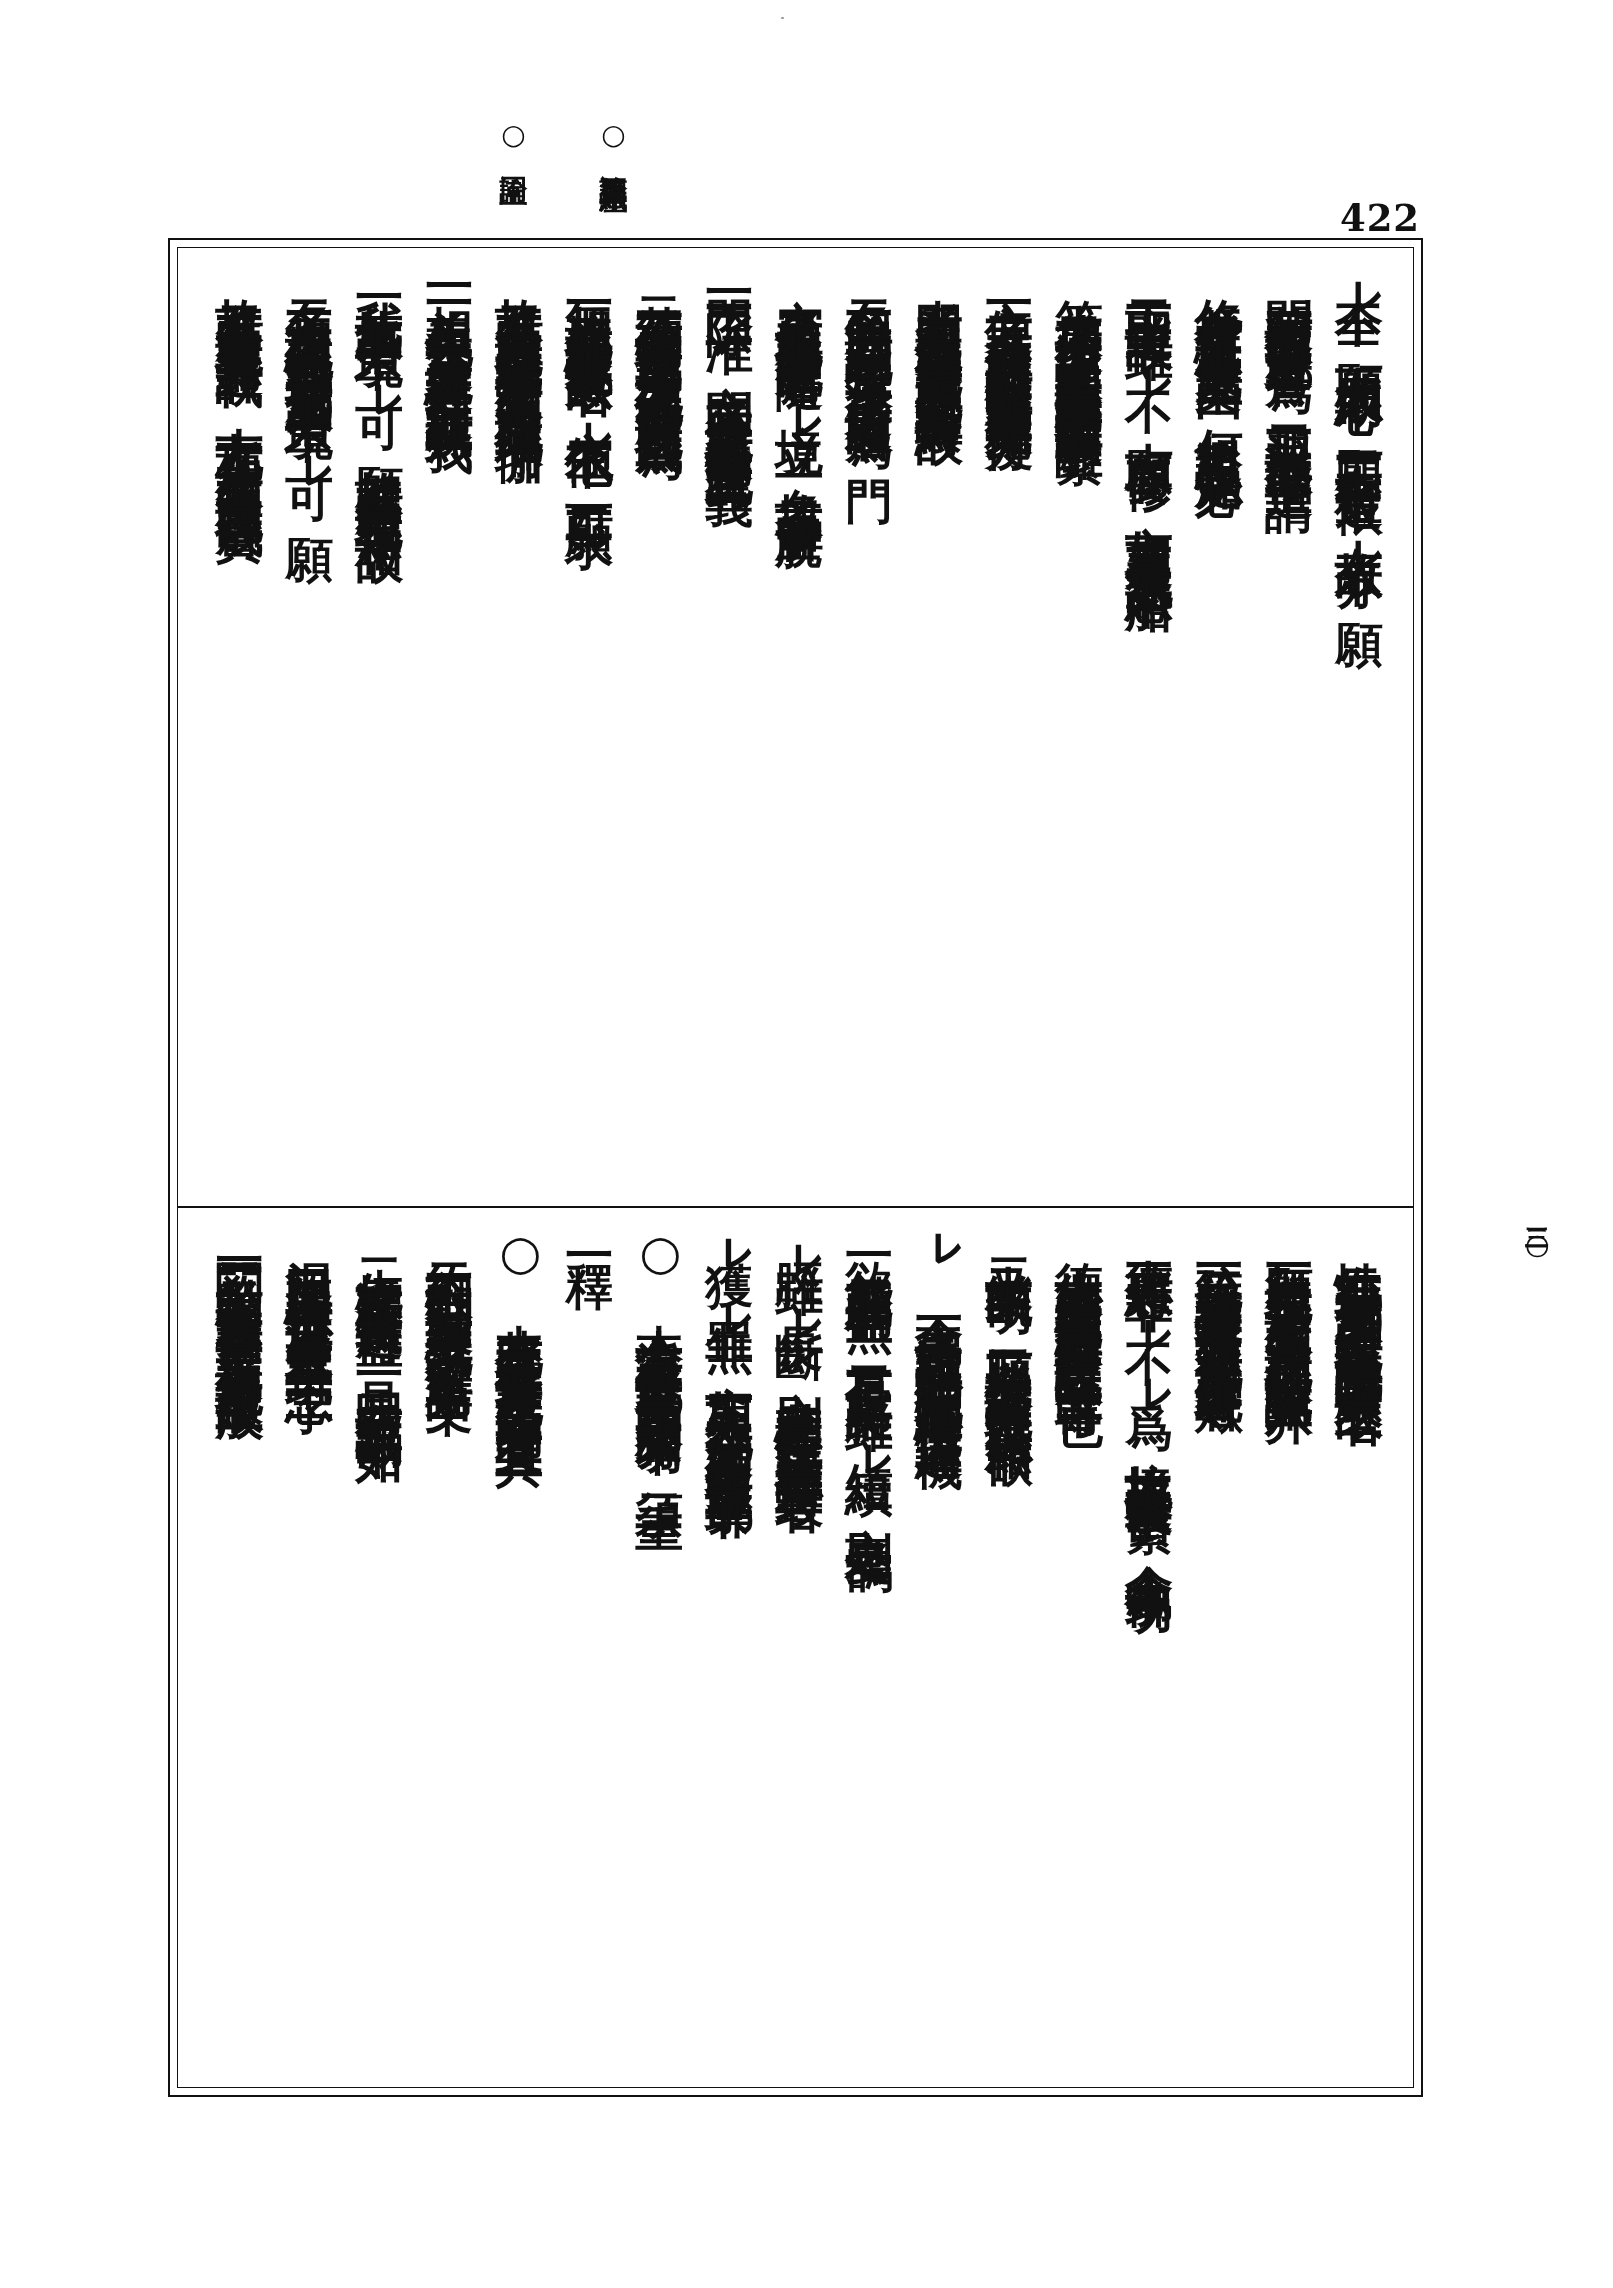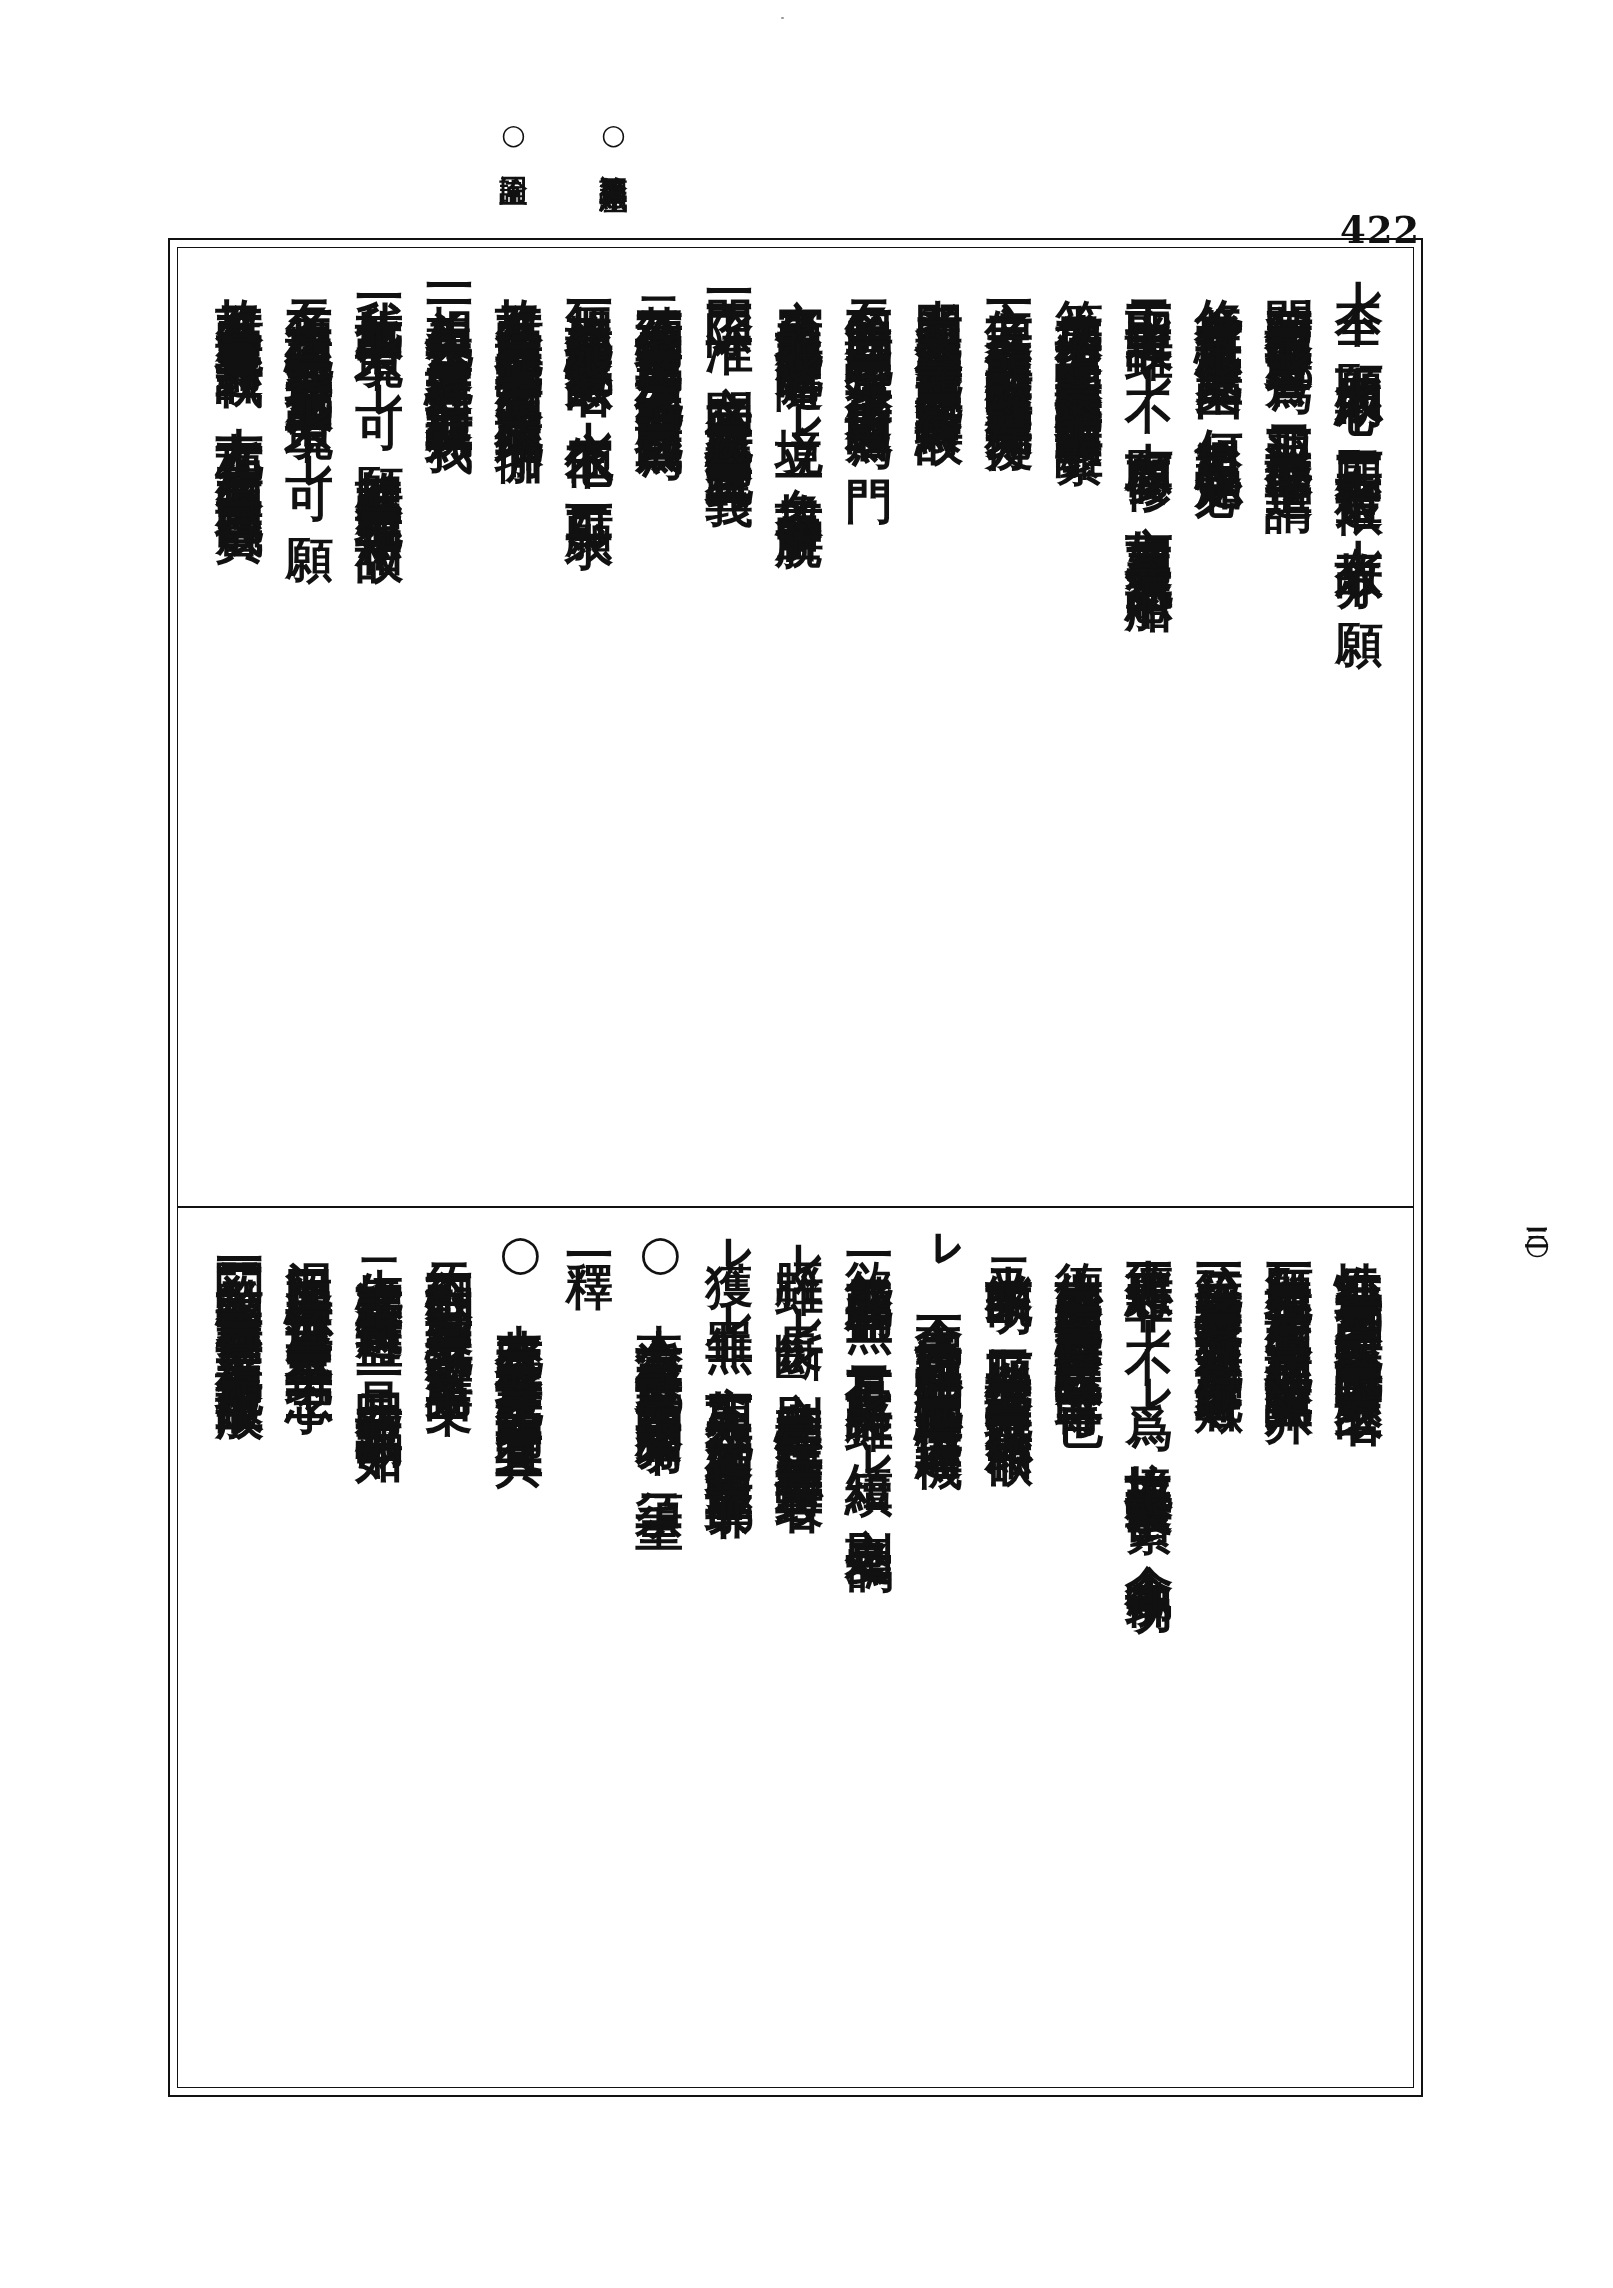--- a/index.html
+++ b/index.html
@@ -4,21 +4,21 @@
 <style>
   html, body { margin: 0; padding: 0; background: #ffffff; }
   body { width: 1613px; height: 2289px; position: relative; overflow: hidden;
          font-family: "DejaVu Serif", "Liberation Serif", serif; color: #111; }
 
   .top-notes { position: absolute; top: 118px; left: 498px; width: 277px; height: 111px; }
   .note-col { position: absolute; top: 0; writing-mode: vertical-rl; font-size: 28px;
               line-height: 31px; letter-spacing: 1.8px; font-weight: bold; }
   .note-a { left: 0; }
   .note-b { left: 100px; }
-  .page-number { position: absolute; top: 208px; left: 1340px; font-size: 37px; font-weight: bold;
+  .page-number { position: absolute; top: 196px; left: 1340px; font-size: 37px; font-weight: bold;
                  font-family: "DejaVu Serif", serif; letter-spacing: 0.9px; }
 
   .frame { position: absolute; left: 168px; top: 238px; width: 1251px; height: 1855px;
            border: 2.8px solid #111; }
   .frame-inner { position: absolute; left: 7.4px; top: 7.4px; right: 7.4px; bottom: 7.4px;
                  border: 1.8px solid #111; }
   .divider { position: absolute; left: 0; right: 0; top: 958px; height: 0;
              border-top: 2.8px solid #111; }
 
   .register { position: absolute; left: 28px; right: 18.5px; display: flex;

